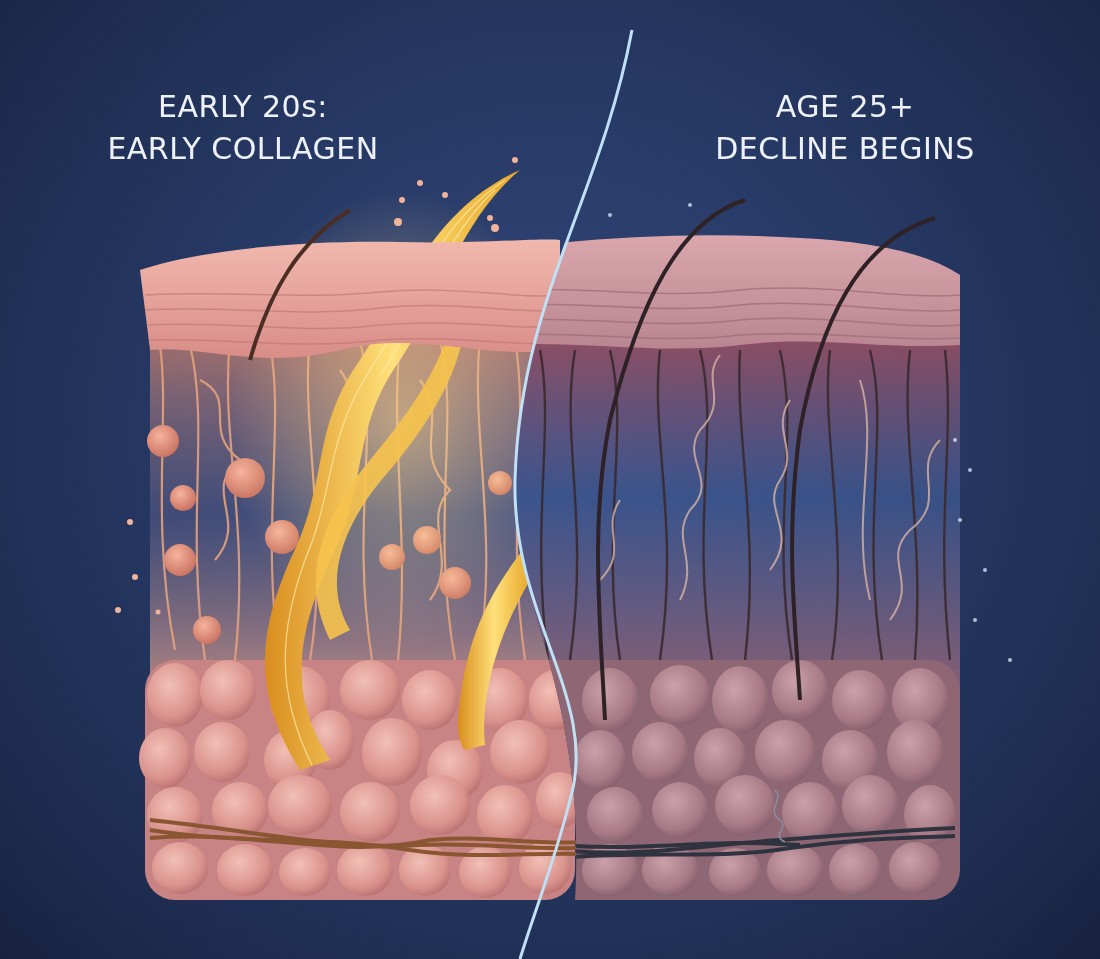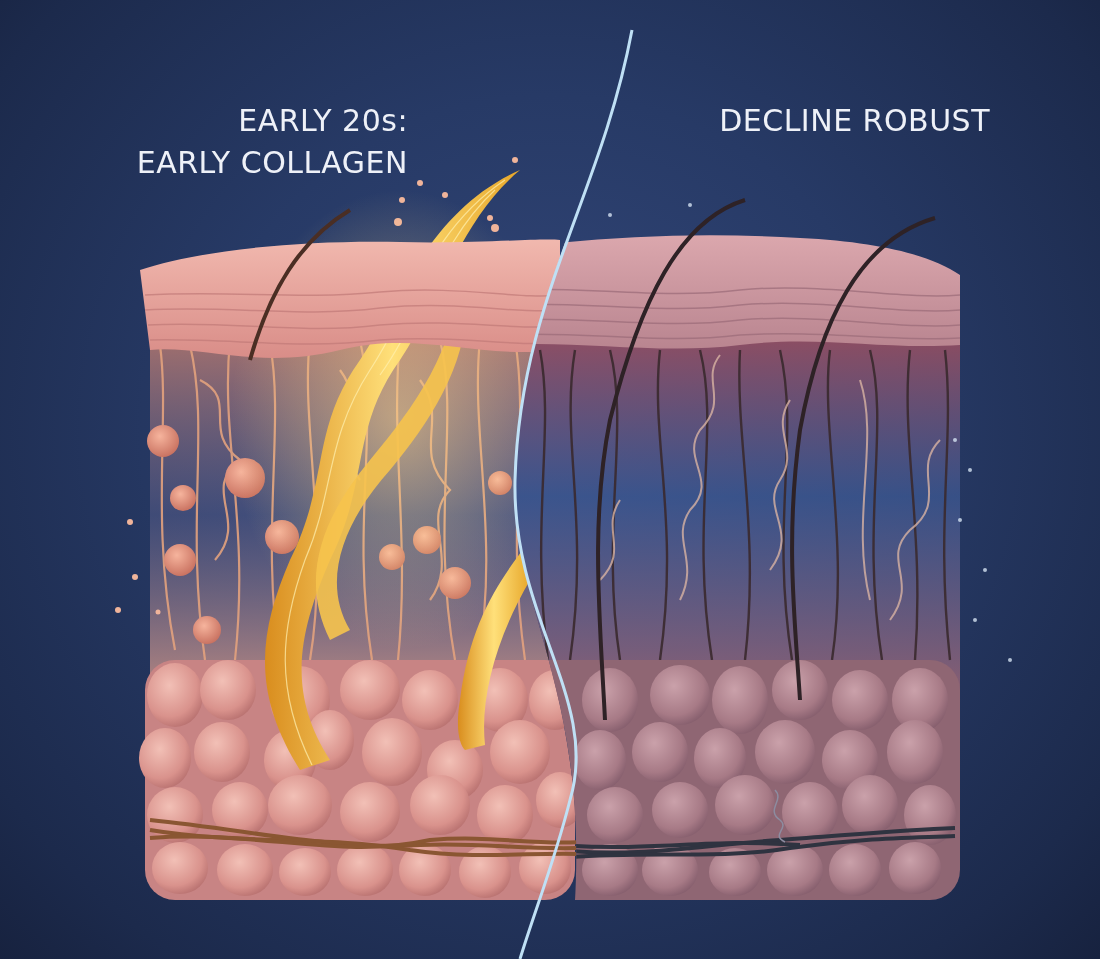--- a/index.html
+++ b/index.html
@@ -4,36 +4,37 @@
 <style>
   html, body { margin: 0; padding: 0; }
   body {
     width: 1100px; height: 959px; overflow: hidden;
     background: radial-gradient(ellipse at 50% 45%, #33477a 0%, #273a66 45%, #1c2a4c 85%, #17223f 100%);
     font-family: "DejaVu Sans", "Liberation Sans", sans-serif;
     position: relative;
   }
   .label {
     position: absolute; color: #eef1f8; font-size: 30px; line-height: 42px;
-    letter-spacing: 0.5px; text-align: right; font-weight: normal; margin-top: 14px;
+    letter-spacing: 0.5px; text-align: center; font-weight: normal;
   }
   .label.left { left: 78px; top: 86px; width: 330px; }
   .label.right { left: 700px; top: 86px; width: 290px; }
   .label span { display: block; white-space: nowrap; }
   svg.art { position: absolute; left: 0; top: 0; }
 </style>
 </head>
 <body>
 
 <div class="label left">
   <span>EARLY 20s:</span>
   <span>EARLY COLLAGEN</span>
 </div>
 <div class="label right">
-  <span>DECLINE ROBUST</span>
+  <span>AGE 25+</span>
+  <span>DECLINE BEGINS</span>
 </div>
 
 <svg class="art" width="1100" height="959" viewBox="0 0 1100 959">
   <defs>
     <linearGradient id="topL" x1="0" y1="0" x2="0" y2="1">
       <stop offset="0" stop-color="#f1b8ae"></stop>
         <stop offset="1" stop-color="#d98d88"></stop>
     </linearGradient>
     <linearGradient id="topR" x1="0" y1="0" x2="0" y2="1">
       <stop offset="0" stop-color="#dba7ad"></stop>

